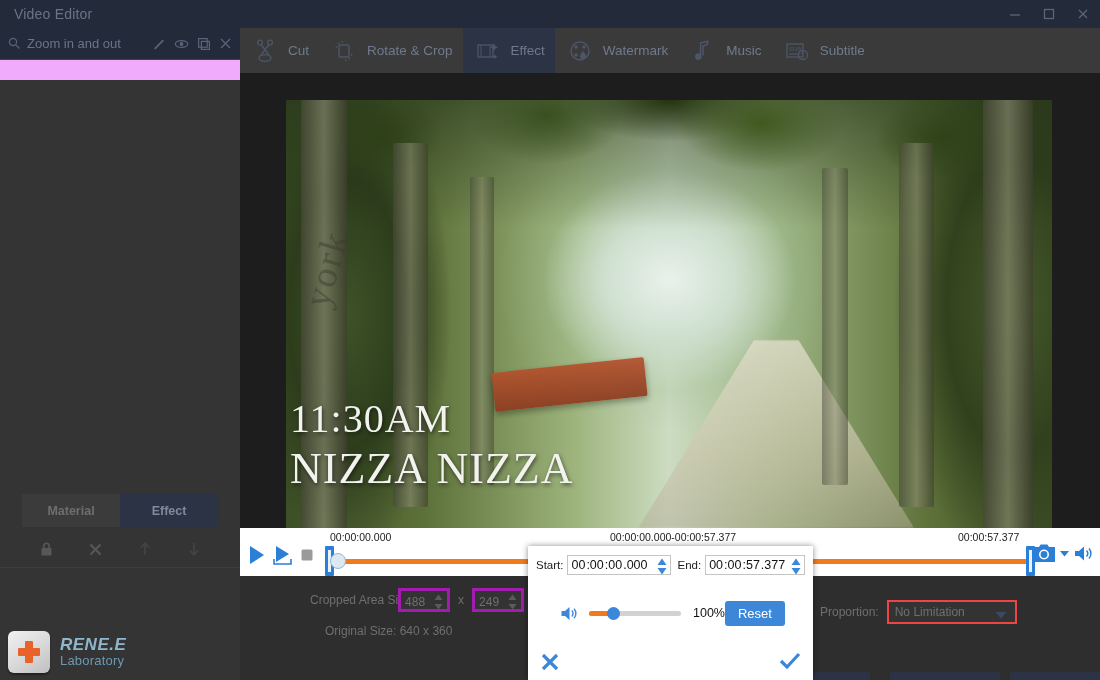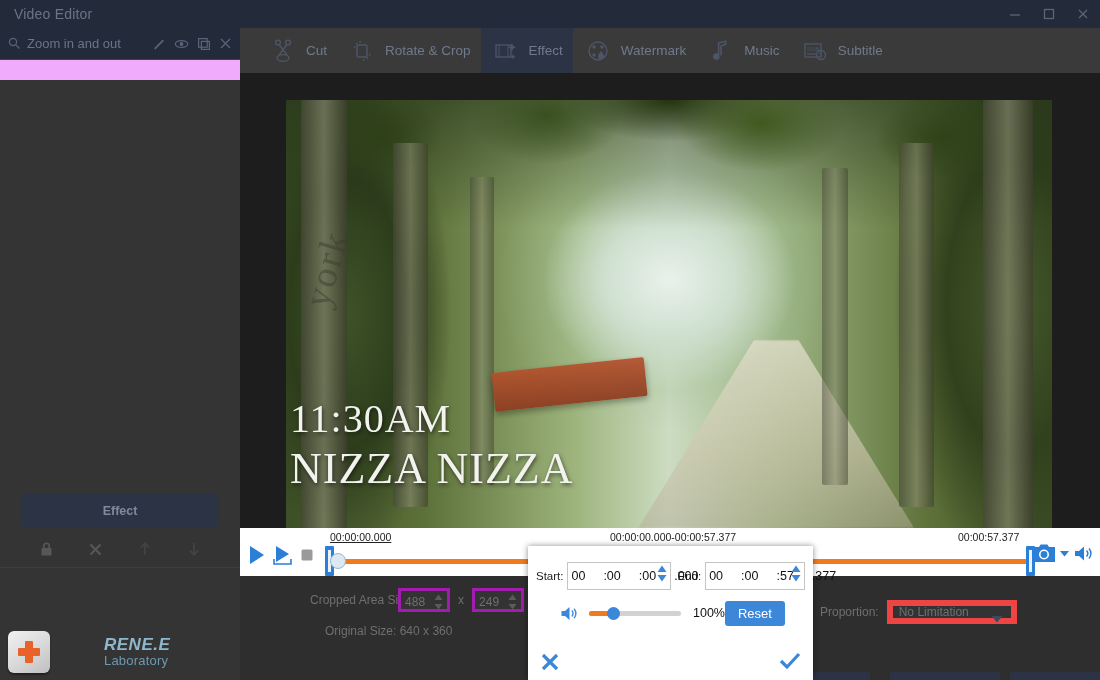--- a/index.html
+++ b/index.html
@@ -60,21 +60,21 @@
   .tab.active { background: #2b3344; color: #808a9c; }
 
   .tool-icons {
     position: absolute; left: 22px; top: 452px; width: 196px; height: 34px;
     display: flex; align-items: center;
   }
   .tool-icons > div { flex: 1; display: flex; align-items: center; justify-content: center; color: #575757; }
   .tool-icons .dim { color: #454545; }
   .sb-sep { position: absolute; left: 0; top: 487px; width: 240px; height: 1px; background: #3d3d3d; }
 
-  .logo { position: absolute; left: 8px; bottom: 7px; display: flex; align-items: center; gap: 44px; }
+  .logo { position: absolute; left: 8px; bottom: 7px; display: flex; align-items: center; }
   .logo-key {
     width: 42px; height: 42px; border-radius: 6px;
     background: linear-gradient(145deg,#f1f1f1 0%, #d8d8d8 55%, #bfbfbf 100%);
     position: relative; box-shadow: 0 2px 2px rgba(0,0,0,.35);
   }
   .logo-key .plus-v, .logo-key .plus-h {
     position: absolute; background: #e8622a; border-radius: 1px;
   }
   .logo-key .plus-v { width: 8px; height: 22px; left: 17px; top: 10px; }
   .logo-key .plus-h { width: 22px; height: 8px; left: 10px; top: 17px; }
@@ -82,21 +82,21 @@
   .logo-txt .l1 { font-size: 17px; font-weight: bold; color: #8fb7cc; letter-spacing: .5px; font-style: italic; }
   .logo-txt .l2 { font-size: 13px; font-weight: normal; color: #6d99b0; letter-spacing: .2px; }
 
   
   .editor {
     position: absolute; left: 240px; top: 28px; width: 860px; height: 652px;
     background: #2e2e2e;
   }
   .toolbar {
     position: absolute; left: 0; top: 0; width: 860px; height: 45px;
-    background: #3a3a3a; display: flex; align-items: center; padding-left: 18px;
+    background: #3a3a3a; display: flex; align-items: center; 
   }
   .tb-item {
     height: 45px; display: flex; align-items: center; padding: 0 10px; gap: 8px;
   }
   .tb-item.active { background: #2b3344; }
   .tb-label { font-size: 13.5px; color: #6f7a8d; }
   .tb-icon { width: 30px; height: 30px; display: flex; align-items: center; justify-content: center; color: #4d5668; }
 
   
   .video-wrap {
@@ -150,21 +150,21 @@
     transform-origin: left top; letter-spacing: 2px;
   }
 
   
   .timeline {
     position: absolute; left: 0; top: 500px; width: 860px; height: 48px;
     background: #ffffff;
   }
   .tl-times { position: absolute; left: 0; top: 3px; width: 860px; height: 15px; }
   .tl-time { position: absolute; font-size: 10.5px; color: #222; }
-  .tl-time.a { left: 90px; text-decoration: underline; }
+  .tl-time.a { left: 90px; }
   .tl-time.b { left: 370px; }
   .tl-time.c { left: 718px; }
 
   .tl-ctrls { position: absolute; left: 6px; top: 16px; display: flex; align-items: center; gap: 6px; }
   .tl-btn { display: flex; align-items: center; justify-content: center; color: #2b7fd6; }
 
   .tl-track {
     position: absolute; left: 92px; top: 31px; width: 700px; height: 5px;
     background: #f07b1d; border-radius: 2px;
   }
@@ -197,21 +197,21 @@
   .spin {
     width: 52px; height: 24px; background: #333; border: 3px solid #a21caf;
     display: flex; align-items: flex-end; padding: 0 4px; color: #707070; font-size: 12px;
     position: relative;
   }
   .spin .arrows { position: absolute; right: 4px; top: 3px; display: flex; flex-direction: column; gap: 2px; color:#5b5b5b; }
   .crop-line2 { position: absolute; left: 0; top: 48px; width: 860px; text-align: left; }
   .orig { position: absolute; left: 85px; font-size: 12px; color: #6f6f6f; }
   .prop { position: absolute; left: 580px; top: 12px; display: flex; align-items: center; gap: 8px; }
   .select {
-    width: 130px; height: 24px; background: #333; border: 6px solid #ef4444;
+    width: 130px; height: 24px; background: #333; border: 2px solid #ef4444;
     display: flex; align-items: center; padding: 0 6px; color: #707070; font-size: 12px;
     position: relative;
   }
   .select .caret { position: absolute; right: 8px; top: 9px; }
 
   .btm-btns { position: absolute; left: 0; top: 96px; width: 860px; height: 40px; }
   .bbtn {
     position: absolute; top: 0; height: 28px; background: #2b3344; color: #5d6676;
     display: flex; align-items: center; justify-content: center; font-size: 13px;
     border-radius: 2px;
@@ -219,25 +219,25 @@
   .bbtn.applyall { left: 540px; width: 90px; }
   .bbtn.ok { left: 650px; width: 110px; }
   .bbtn.cancel { left: 770px; width: 110px; }
 
   
   .popup {
     position: absolute; left: 528px; top: 546px; width: 285px; height: 134px;
     background: #ffffff; box-shadow: 0 0 6px rgba(0,0,0,.45);
     z-index: 40;
   }
-  .pp-row1 { position: absolute; left: 0; top: 16px; width: 285px; height: 28px; display: flex; align-items: center; }
+  .pp-row1 { position: absolute; left: 0; top: 5px; width: 285px; height: 28px; display: flex; align-items: center; }
   .pp-lbl { font-size: 11.5px; color: #1b1b1b; }
   .tfield {
-    height: 28px; background: #fff; border: 1px solid #c4c4c4;
-    display: flex; align-items: center; padding: 0 3px; gap: 18px; position: relative;
+    height: 20px; background: #fff; border: 1px solid #c4c4c4;
+    display: flex; align-items: center; padding: 0 3px; gap: 1px; position: relative;
   }
   .tfield .tv { font-size: 12.5px; color: #111; font-family: "Liberation Sans", sans-serif; }
   .tfield .sp { position: absolute; right: 3px; top: 2px; display: flex; flex-direction: column; gap: 1px; }
   .pp-row2 { position: absolute; left: 0; top: 52px; width: 285px; height: 30px; display: flex; align-items: center; }
   .vol-track { width: 92px; height: 5px; background: #d2d2d2; border-radius: 3px; position: relative; }
   .vol-fill { position: absolute; left: 0; top: 0; height: 5px; width: 22px; background: #f07b1d; border-radius: 3px; }
   .vol-knob { position: absolute; left: 18px; top: -4px; width: 13px; height: 13px; border-radius: 50%; background: #3d87d8; }
   .pct { font-size: 12.5px; color: #111; }
   .reset-btn {
     background: #3d87d8; color: #fff; font-size: 13px; border-radius: 3px;
@@ -308,20 +308,21 @@
               <line x1="2" y1="2" x2="11" y2="11" stroke="currentColor" stroke-width="1.3"></line>
               <line x1="11" y1="2" x2="2" y2="11" stroke="currentColor" stroke-width="1.3"></line>
             </svg>
         </span>
       </span>
     </div>
 
 
     <div class="sb-body">
       <div class="tabs">
+        <div class="tab">Material</div>
         <div class="tab active">Effect</div>
       </div>
 
       <div class="tool-icons">
         <div>
           <svg width="15" height="16" viewBox="0 0 15 16">
               <rect x="2.5" y="7" width="10" height="7.5" rx="1" fill="currentColor"></rect>
               <path d="M4.8 7 V5 a2.7 2.7 0 0 1 5.4 0 V7" fill="none" stroke="currentColor" stroke-width="1.6"></path>
             </svg>
         </div>

